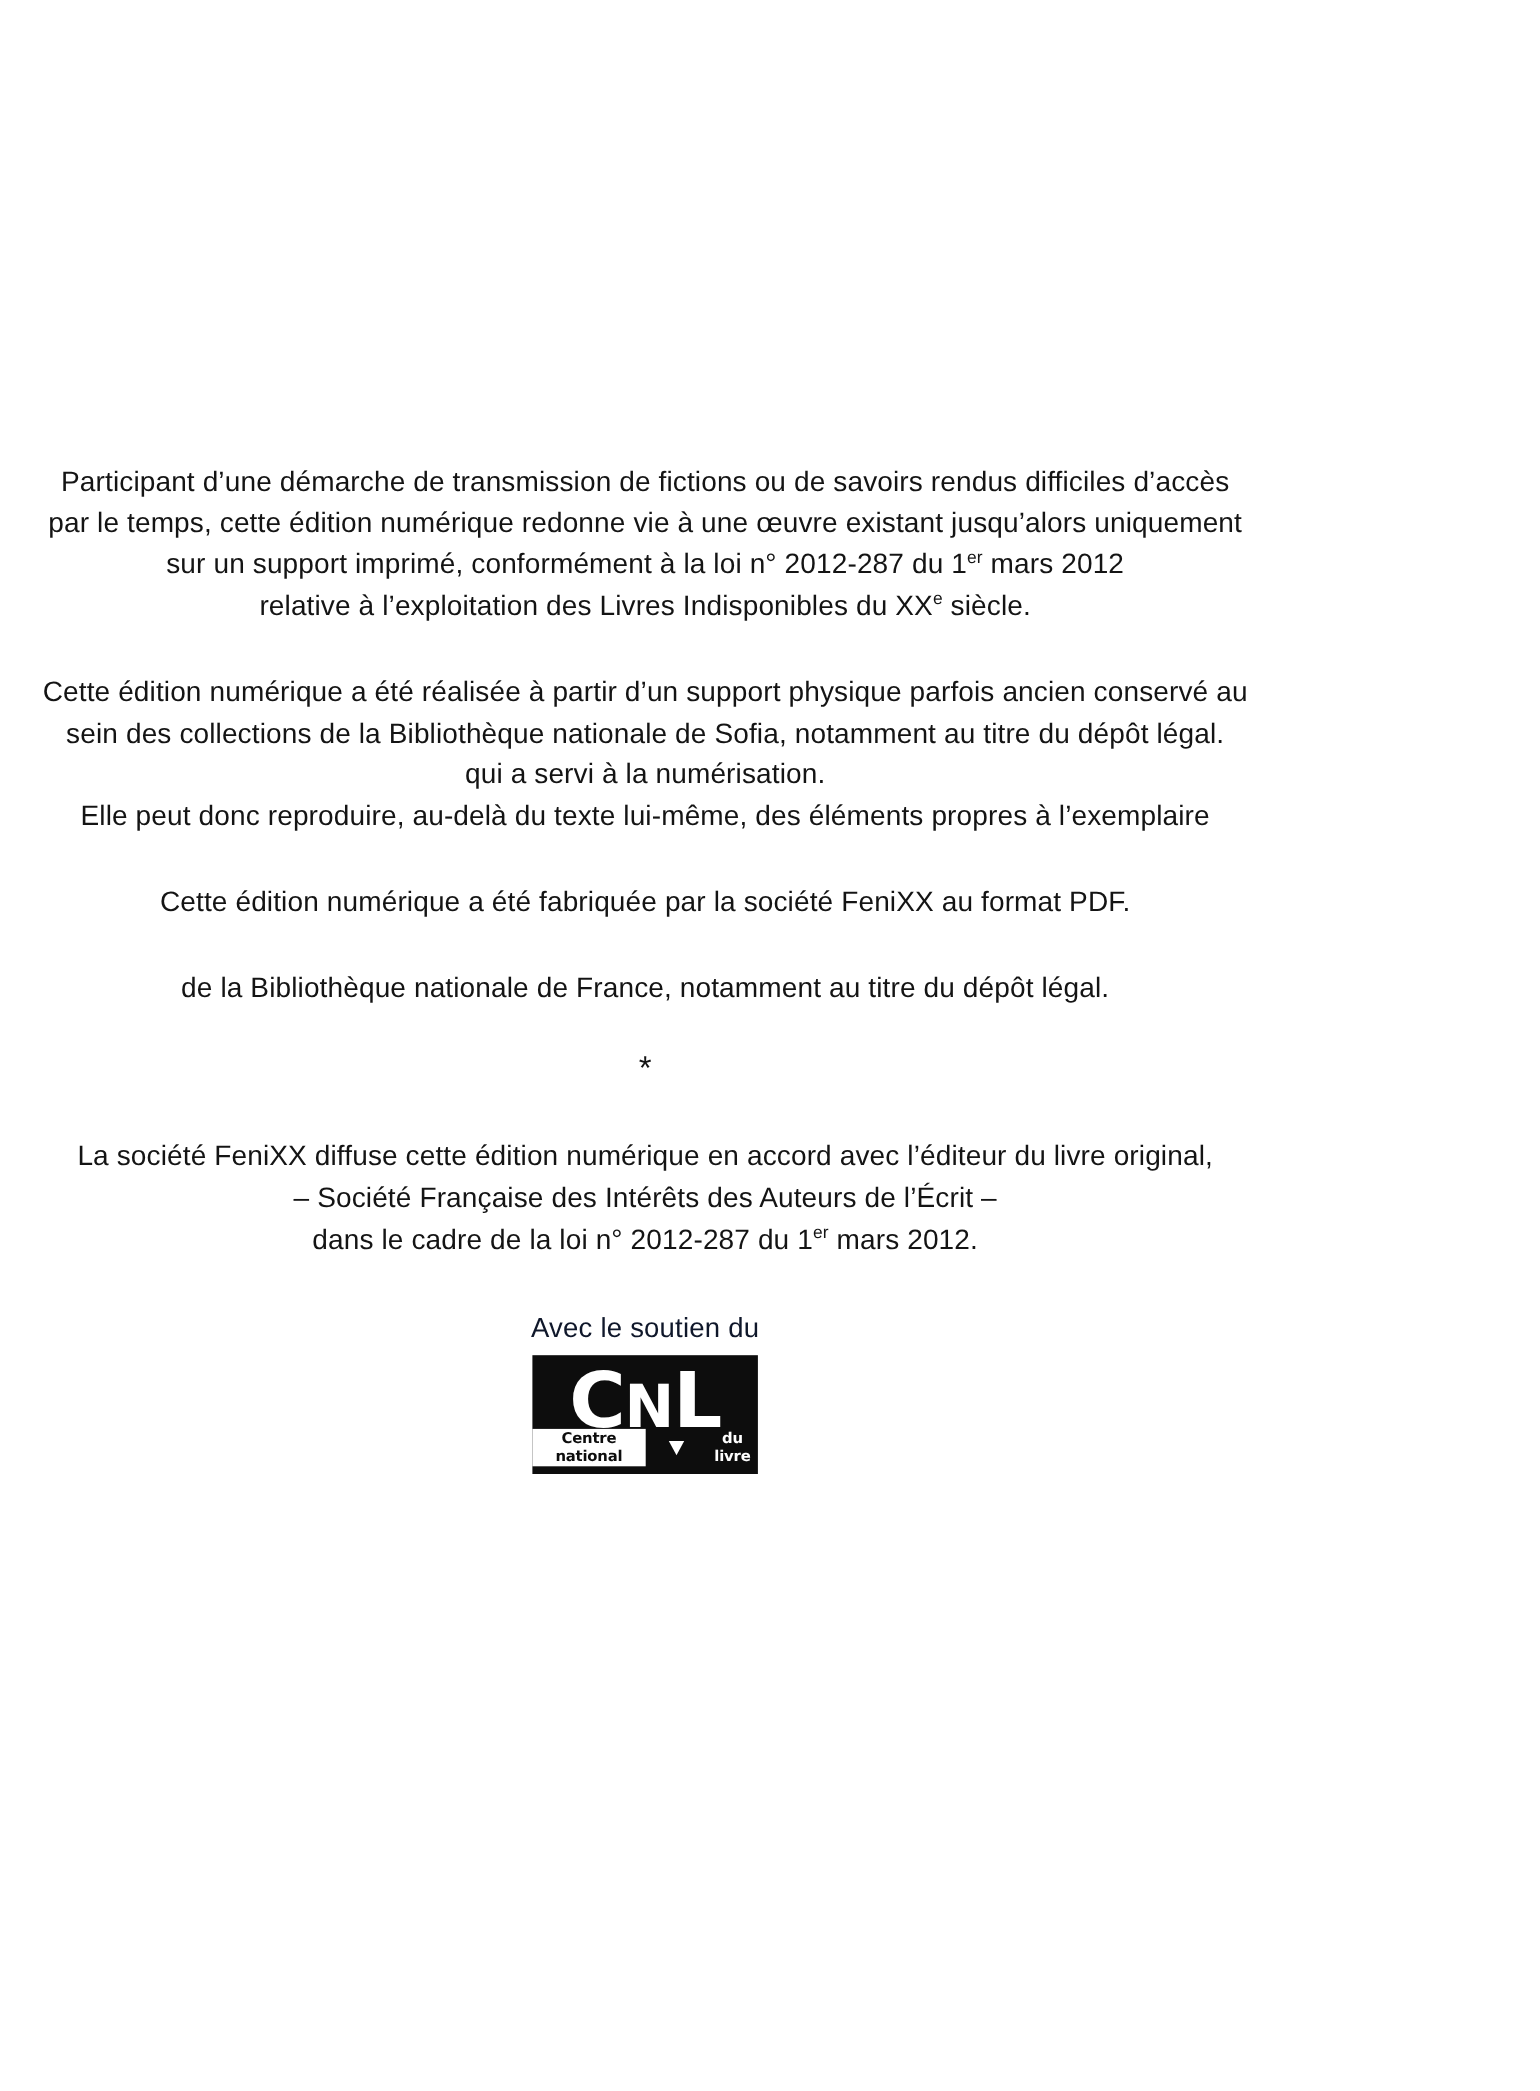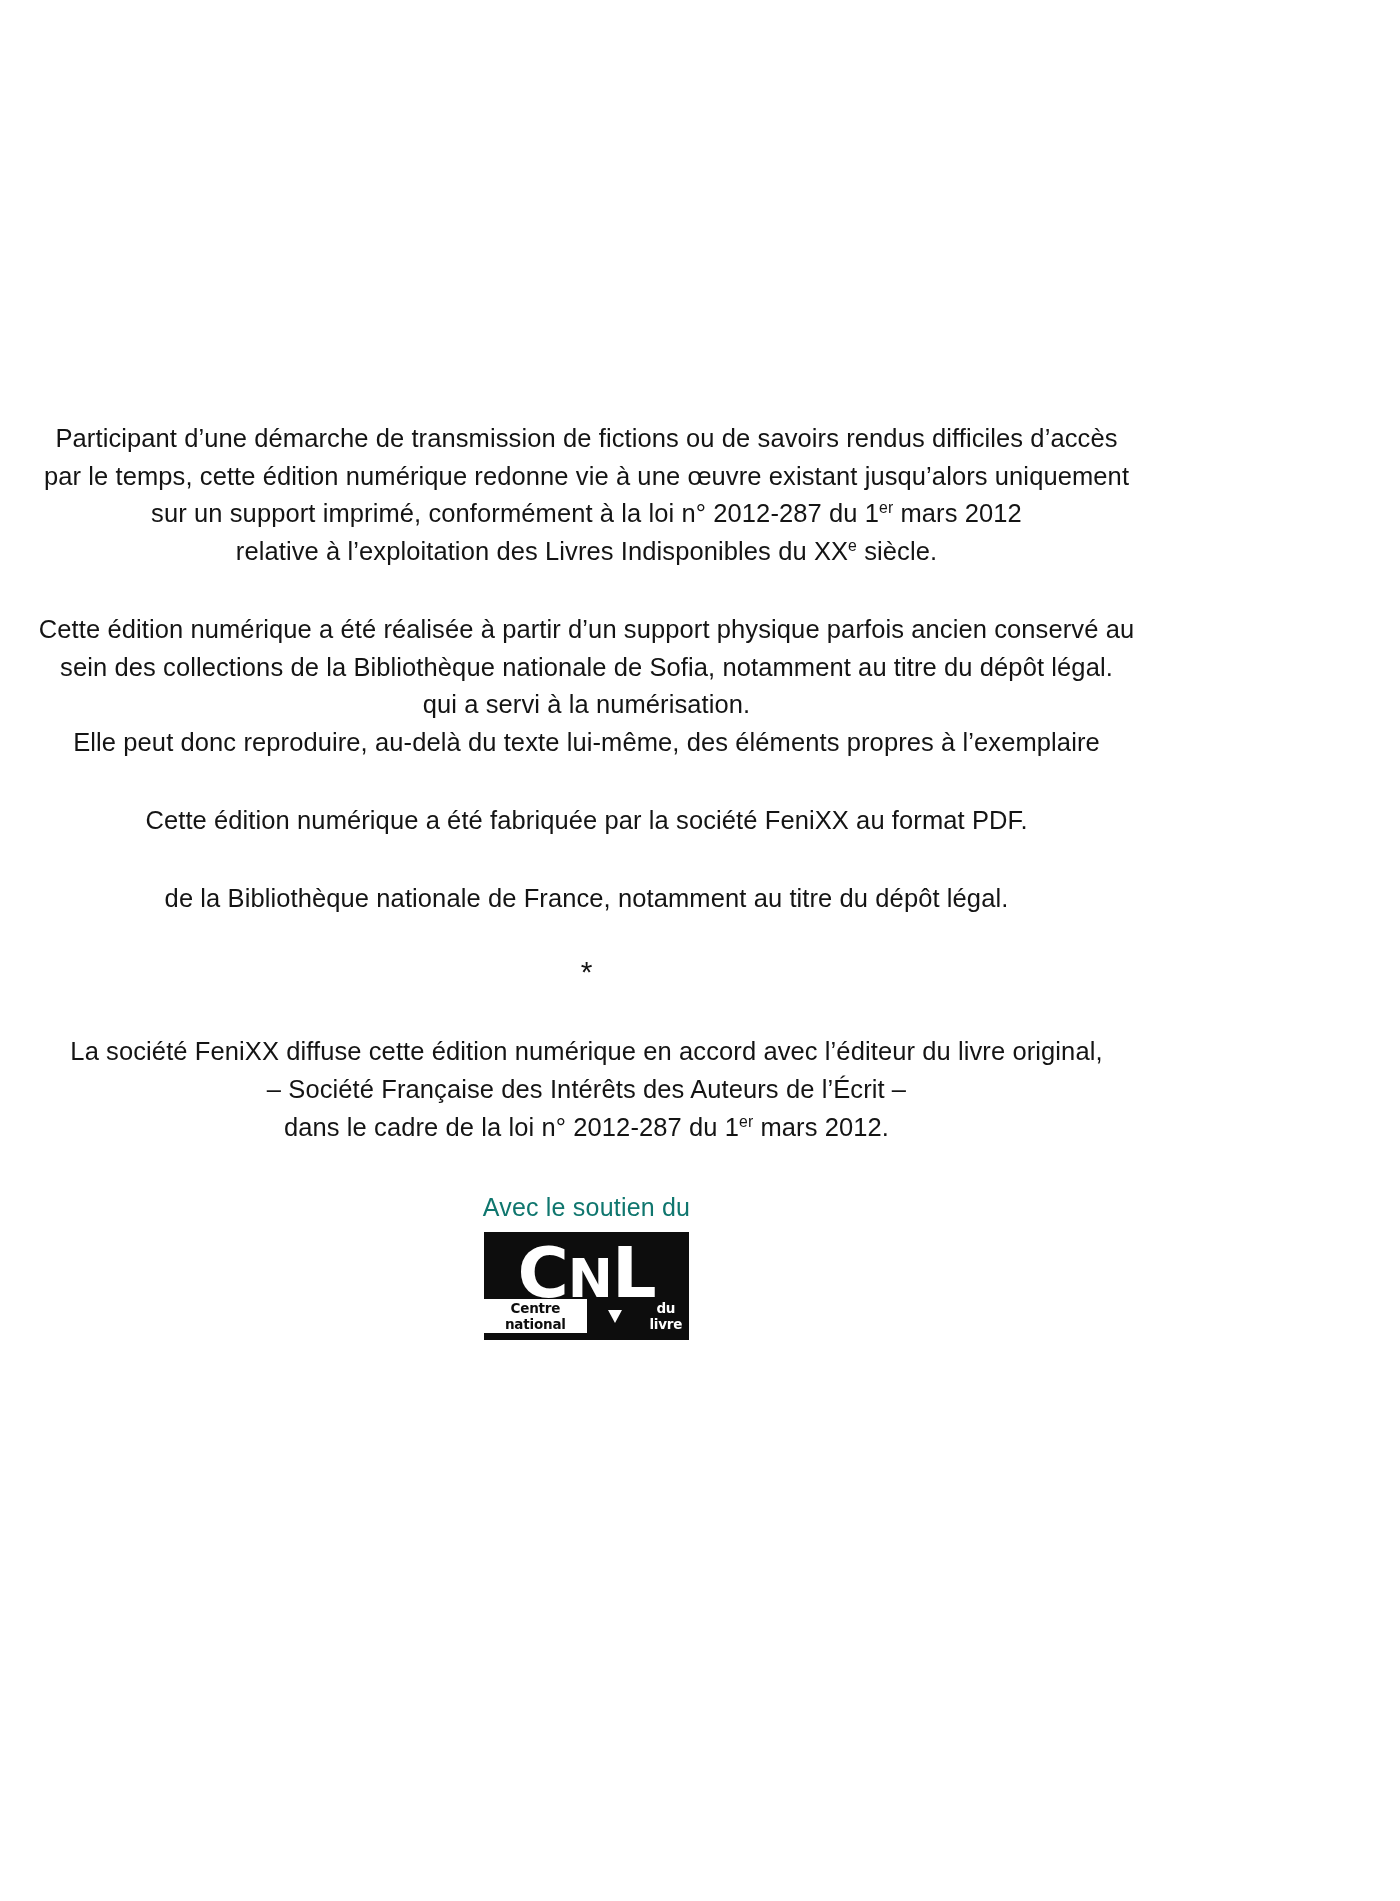--- a/index.html
+++ b/index.html
@@ -46,21 +46,21 @@
     line-height: 1;
     margin: 14px 0 46px 0;
     color: #141414;
   }
   .support {
     margin-top: 46px;
     text-align: center;
   }
   .support-label {
     font-size: 25px;
-    color: #0f766e;
+    color: #0f172a;
     margin-bottom: 10px;
     letter-spacing: 0.2px;
   }
   .cnl-logo {
     width: 205px;
     height: 108px;
     margin: 0 auto;
     background: #0d0d0d;
     position: relative;
     color: #ffffff;

